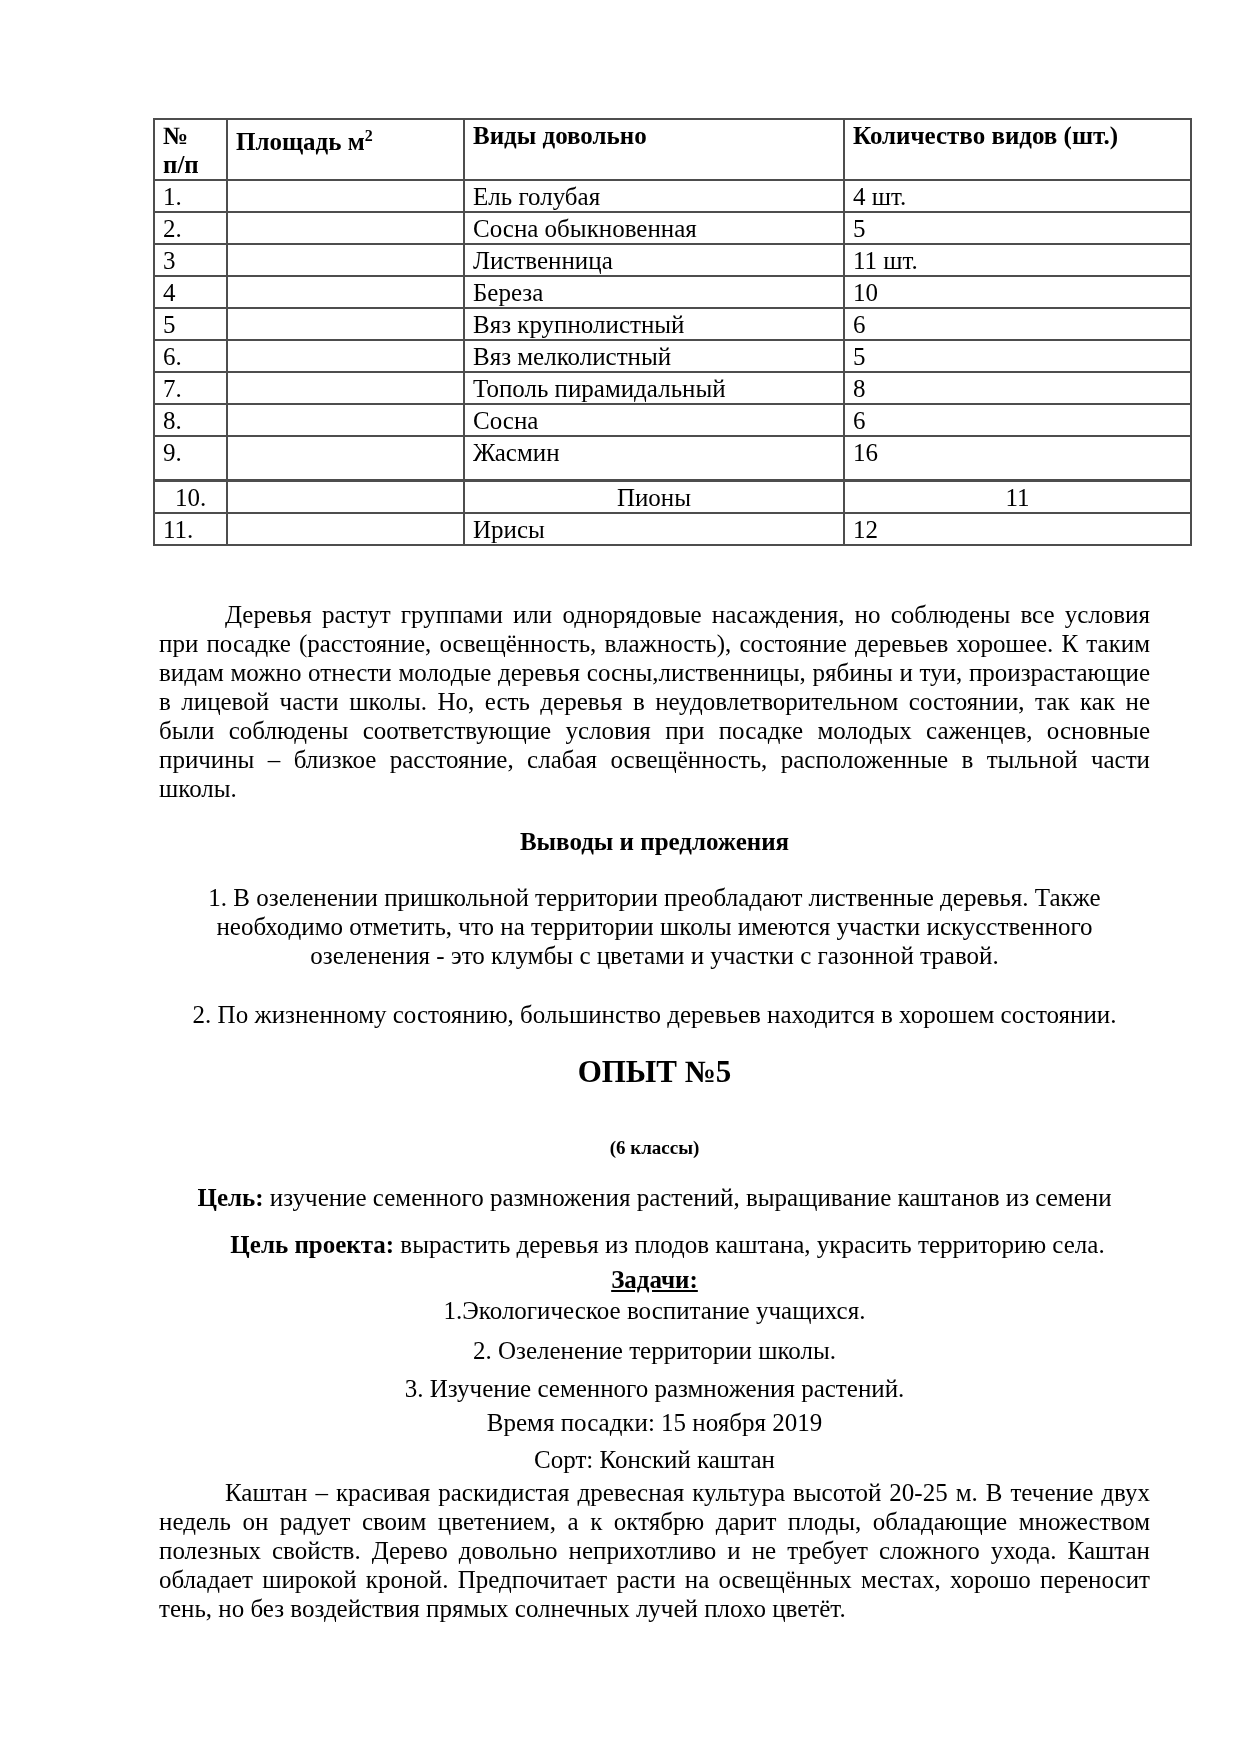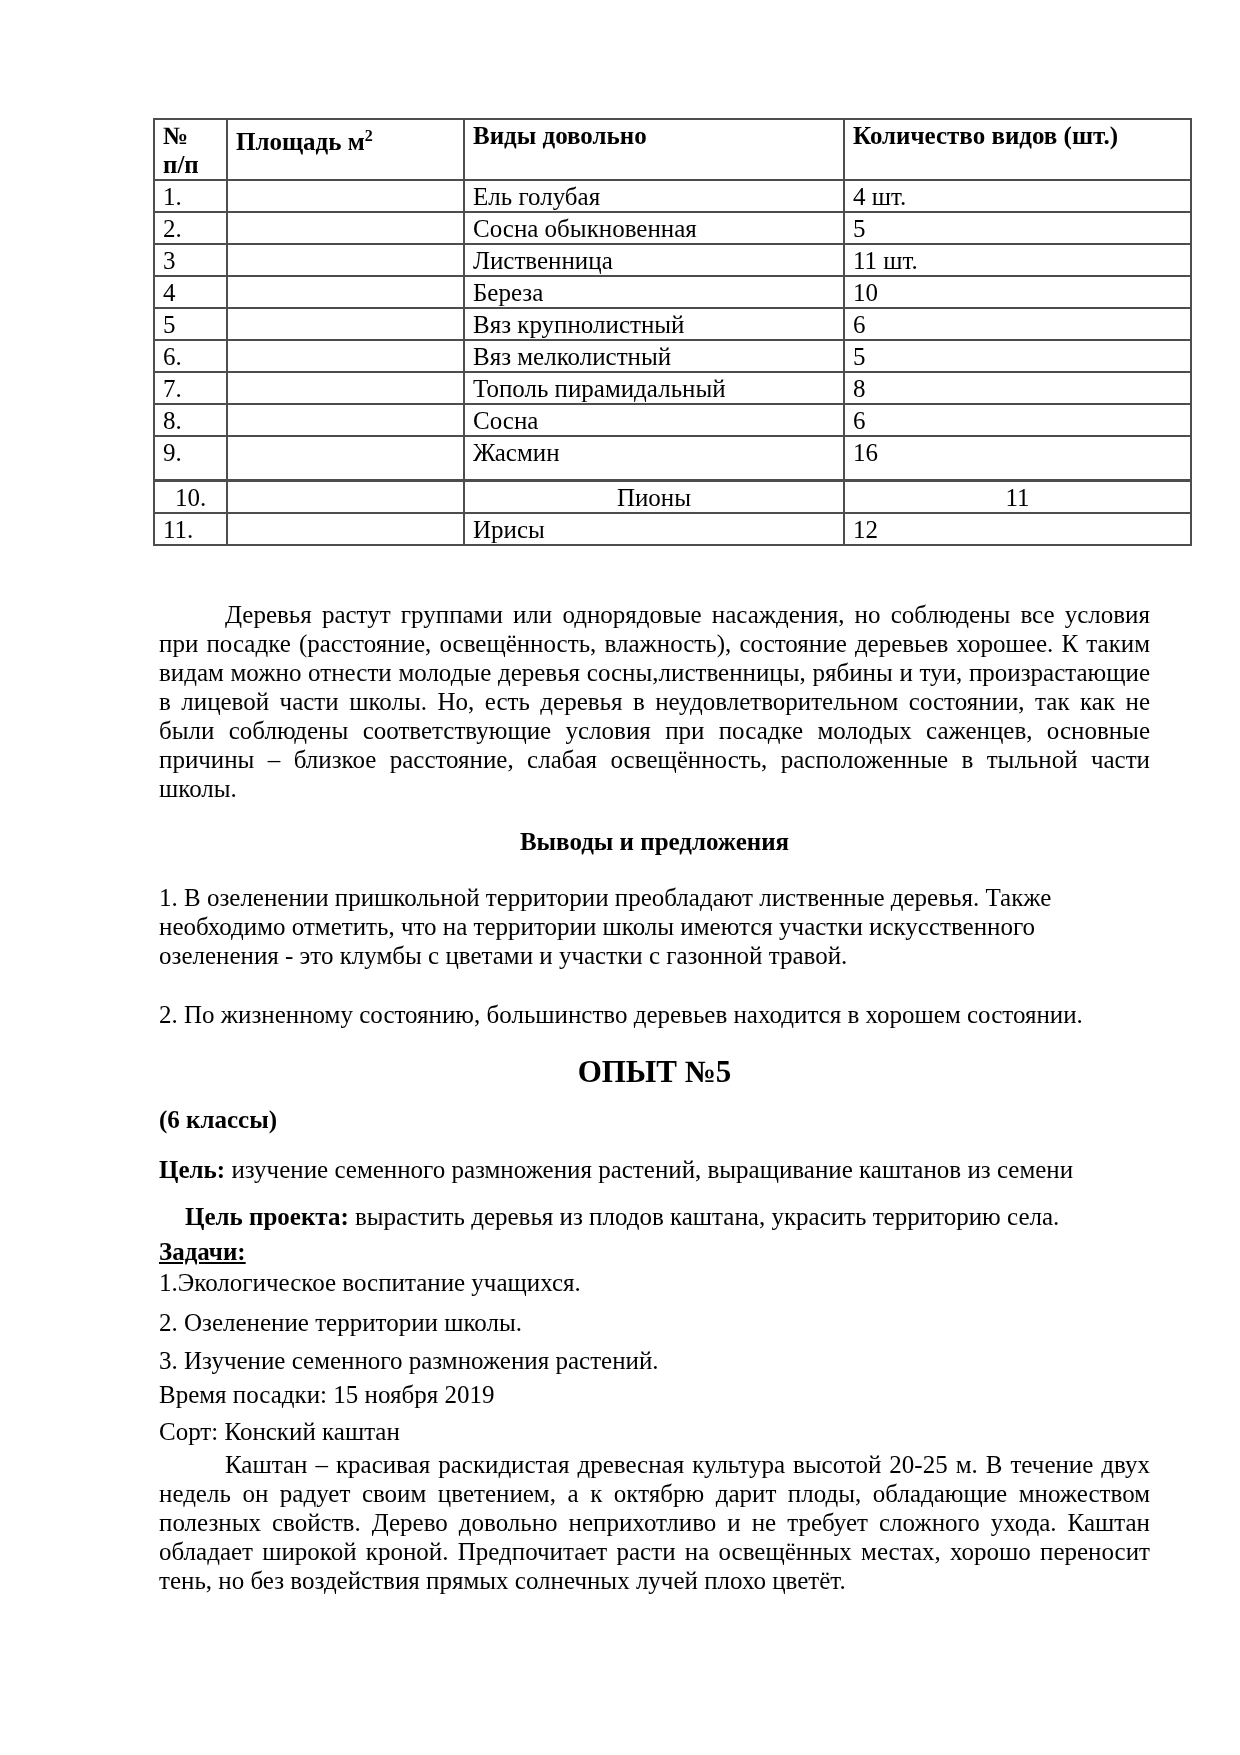--- a/index.html
+++ b/index.html
@@ -36,33 +36,33 @@
   th.num-head { white-space: pre-line; }
   tr.data-row td { height: 27px; }
   tr.tall-row td { height: 41px; }
   tr.split-row td { border-top-width: 3px; text-align: center; }
   sup { font-size: 16px; }
 
   
   .textblock { margin-left: 6px; width: 991px; font-size: 25px; line-height: 29px; }
   .justify { text-align: justify; }
   .indent { text-indent: 66px; }
-  p { margin: 0; }
+  p { margin: 0; text-align: center; }
   b { font-weight: bold; }
 
   .p-trees       { margin-top: 54px; }
   .h-conclusions { margin-top: 24px; text-align: center; font-weight: bold; }
   .p-conc1       { margin-top: 27px; }
   .p-conc2       { margin-top: 30px; }
   .h-experiment  { margin-top: 24px; text-align: center; font-weight: bold;
                    font-size: 31px; line-height: 38px; }
   .h-topic       { margin-top: 30px; text-align: center; font-weight: bold;
                    font-size: 27px; line-height: 33px; }
-  .h-grade       { margin-top: 12px; text-align: left; font-weight: bold;
-                   font-size: 25px; line-height: 33px; }
+  .h-grade       { margin-top: 40px; text-align: center; font-weight: bold;
+                   font-size: 19px; line-height: 33px; }
   .p-goal        { margin-top: 19px; }
   .p-project-goal{ margin-top: 18px; padding-left: 26px; }
   .p-tasks-label { margin-top: 6px; }
   .p-tasks-label b { text-decoration: underline; }
   .p-task1       { margin-top: 2px; }
   .p-task2       { margin-top: 11px; }
   .p-task3       { margin-top: 9px; }
   .p-time        { margin-top: 5px; }
   .p-variety     { margin-top: 8px; }
   .p-chestnut    { margin-top: 4px; }

